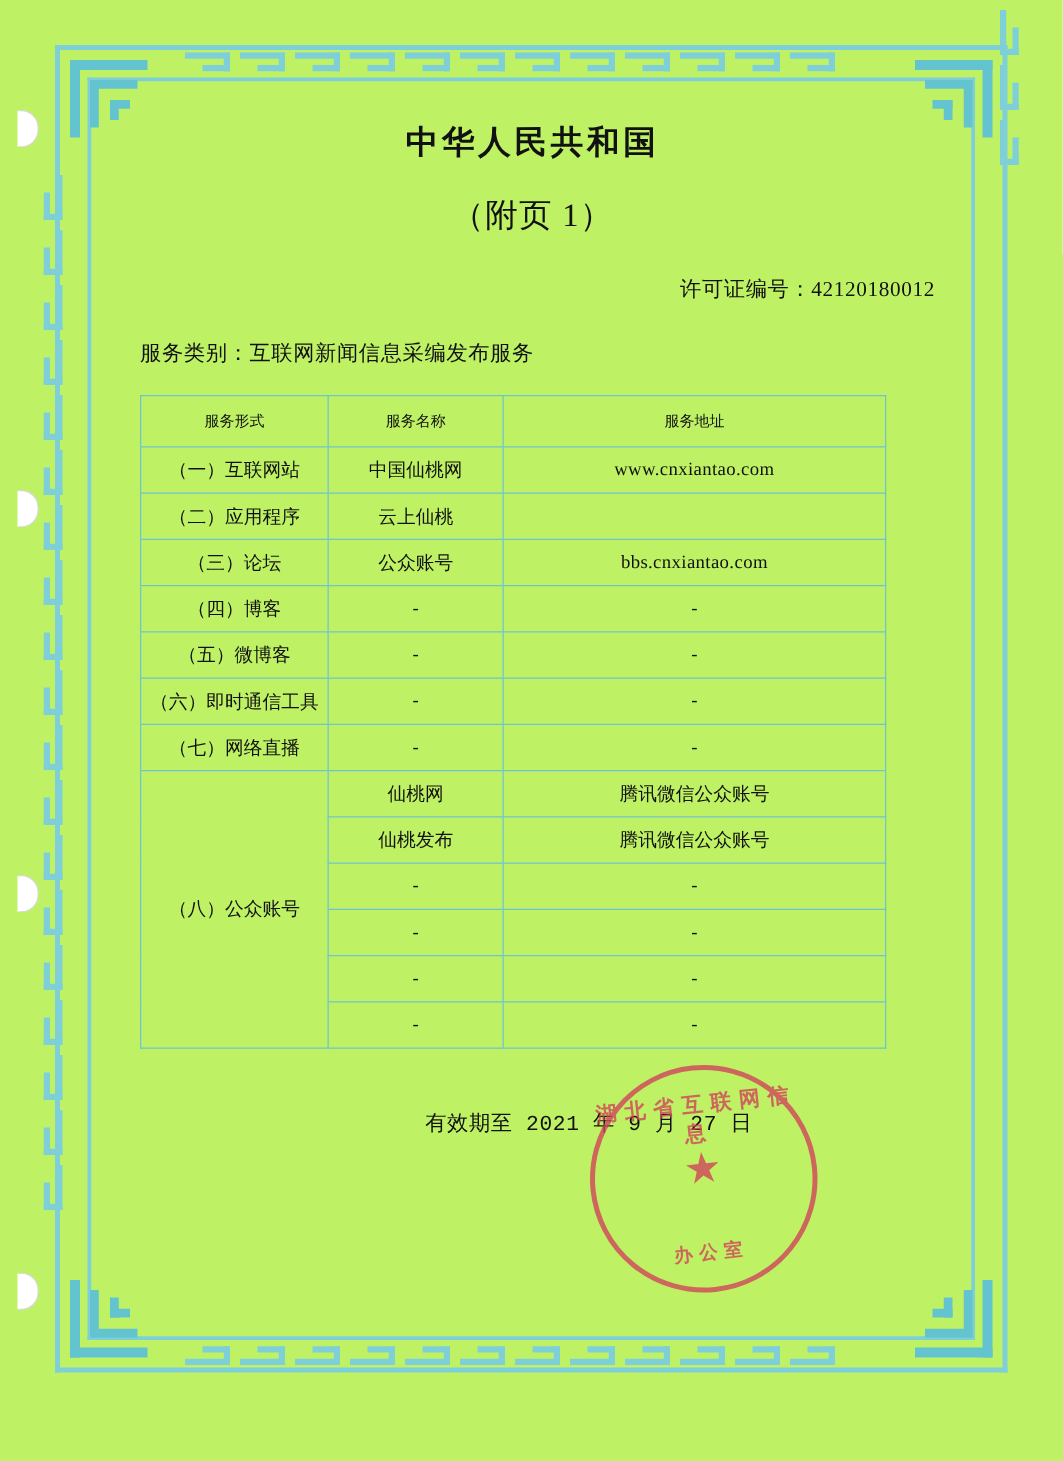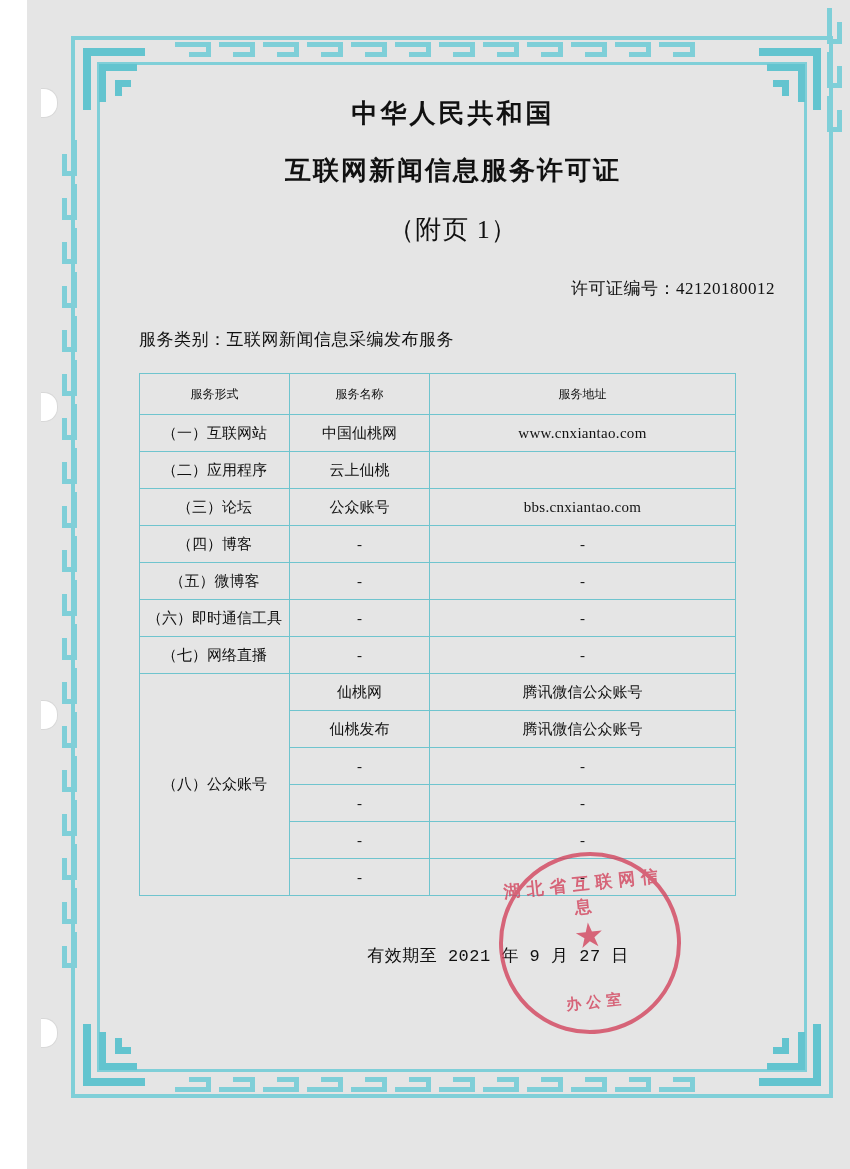--- a/index.html
+++ b/index.html
@@ -13,22 +13,21 @@
     font-family: "Liberation Serif", "DejaVu Serif", serif;
     color: #111111;
     position: relative;
     overflow: hidden;
   }
 
   
   .page {
     position: absolute;
     inset: 0;
-    background: #e5e5e5;
-    margin-left: 27px;
+    background: #bef264;
   }
   .punch-holes {
     position: absolute;
     left: 8px;
     top: 0;
     width: 26px;
     height: 100%;
   }
   .punch {
     position: absolute;
@@ -507,21 +506,20 @@
           <i class="kb-a"></i>
           <i class="kb-b"></i>
           <i class="kb-c"></i>
         </div>
     </div>
   </div>
 
   <div class="content">
 
     <div class="title-1">中华人民共和国</div>
-    <div class="title-2">互联网新闻信息服务许可证</div>
     <div class="title-3">（附页 1）</div>
 
     <div class="license-no">
       <span>许可证编号：</span><span>42120180012</span>
     </div>
 
     <div class="service-type">
       <span>服务类别：</span><span>互联网新闻信息采编发布服务</span>
     </div>
 

